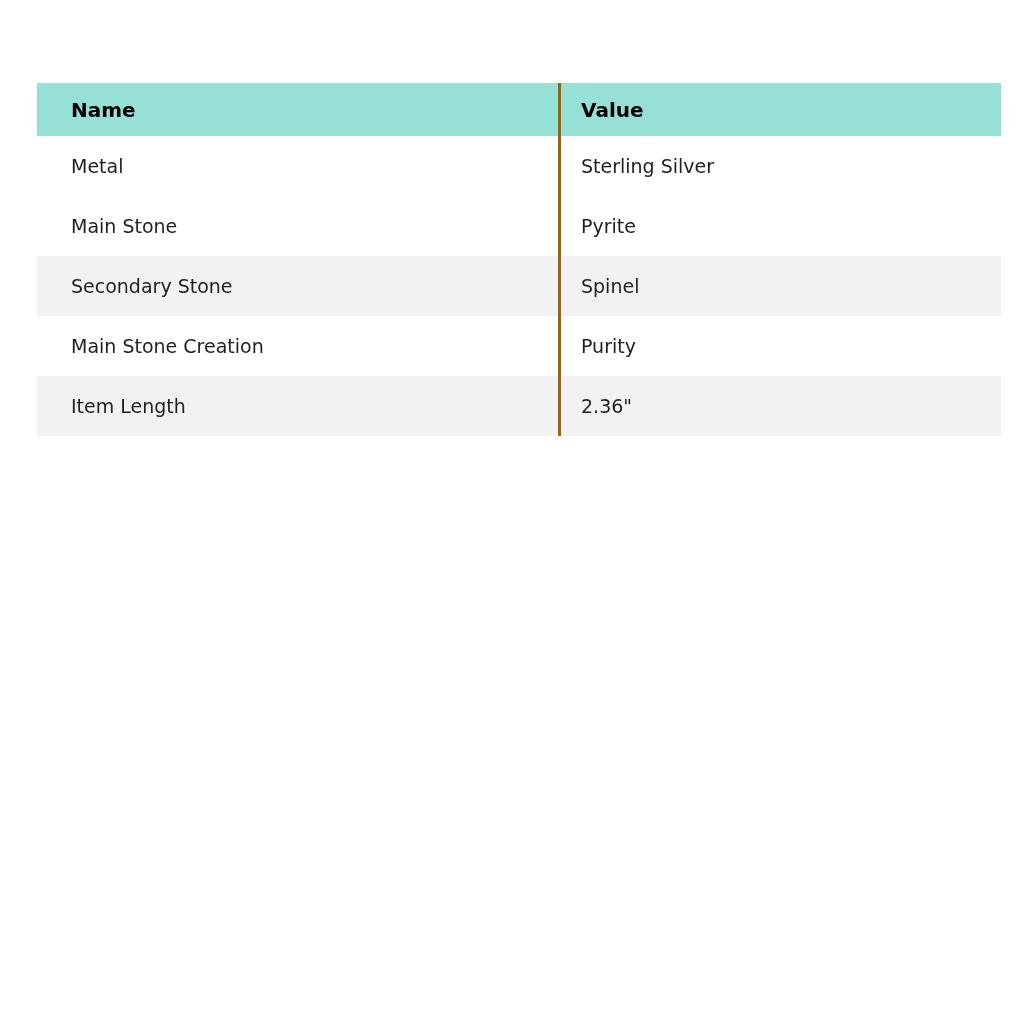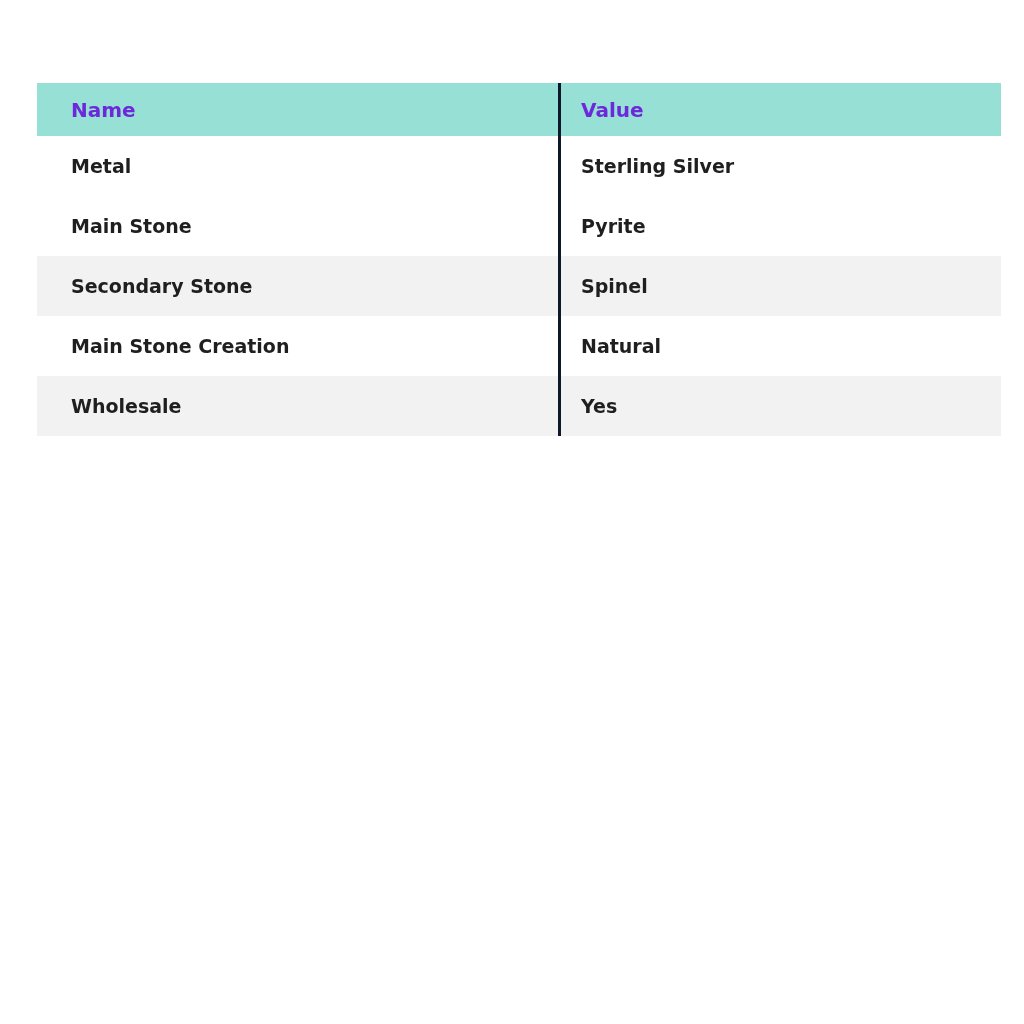--- a/index.html
+++ b/index.html
@@ -28,28 +28,28 @@
     color: #1f1f1f;
     text-align: left;
     vertical-align: middle;
     overflow: hidden;
     white-space: nowrap;
   }
   table.spec-table th {
     height: 51px;
     font-weight: bold;
     font-size: 20px;
-    color: #6d28d9;
+    color: #000000;
   }
   table.spec-table td {
     height: 58px;
-    font-weight: bold;
+    font-weight: normal;
   }
   .col-name  { width: 486px; padding-left: 34px; }
-  .col-value { padding-left: 20px; border-left: 3px solid #0f172a; }
+  .col-value { padding-left: 20px; border-left: 3px solid #a16207; }
   thead th   { background: var(--header-bg); }
   tbody tr.row-even td { background: var(--row-bg); }
   tbody tr.row-odd  td { background: var(--row-alt-bg); }
 </style>
 </head>
 <body>
 
 <div class="spec-table-wrap">
   <table class="spec-table">
     <thead>
@@ -66,21 +66,21 @@
       <tr class="row-even">
         <td class="col-name">Main Stone</td>
         <td class="col-value">Pyrite</td>
       </tr>
       <tr class="row-odd">
         <td class="col-name">Secondary Stone</td>
         <td class="col-value">Spinel</td>
       </tr>
       <tr class="row-even">
         <td class="col-name">Main Stone Creation</td>
-        <td class="col-value">Natural</td>
+        <td class="col-value">Purity</td>
       </tr>
       <tr class="row-odd">
-        <td class="col-name">Wholesale</td>
-        <td class="col-value">Yes</td>
+        <td class="col-name">Item Length</td>
+        <td class="col-value">2.36"</td>
       </tr>
     </tbody>
   </table>
 </div>
 
 </body></html>

